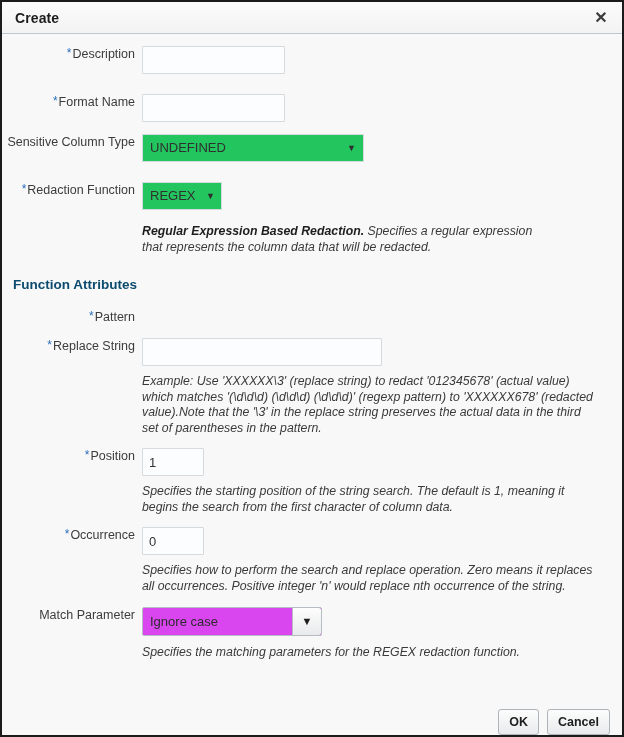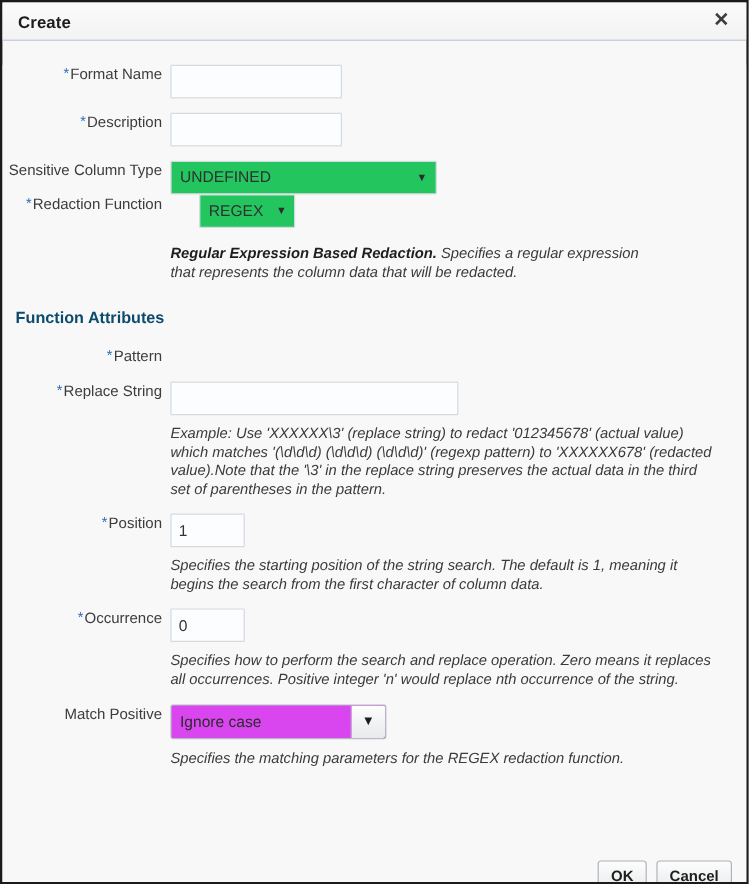--- a/index.html
+++ b/index.html
@@ -227,49 +227,49 @@
 
 <div class="dialog">
 
   <div class="titlebar">
     <div class="title">Create</div>
     <div class="close-btn">✕</div>
   </div>
 
   <div class="body">
 
+    <div class="form-row" style="margin-top:12px;">
+      <div class="label-col">
+        <span class="req">*</span><span>Description</span>
+      </div>
+      <div class="field-col">
+        <input class="txt w-sm" type="text" value="" style="">
+      </div>
+    </div>
+
     <div class="form-row" style="margin-top:20px;">
       <div class="label-col">
         <span class="req">*</span><span>Format Name</span>
-      </div>
-      <div class="field-col">
-        <input class="txt w-sm" type="text" value="" style="">
-      </div>
-    </div>
-
-    <div class="form-row" style="margin-top:12px;">
-      <div class="label-col">
-        <span class="req">*</span><span>Description</span>
       </div>
       <div class="field-col">
         <input class="txt w-sm" type="text" value="" style="">
       </div>
     </div>
 
     <div class="form-row" style="margin-top:12px;">
       <div class="label-col">Sensitive Column Type</div>
       <div class="field-col">
         <div class="sel-flat sel-sct">
           <span class="val">UNDEFINED</span>
           <span class="caret">▼</span>
         </div>
       </div>
     </div>
 
-    <div class="form-row" style="margin-top:0;gap:24px;">
+    <div class="form-row" style="margin-top:20px;">
       <div class="label-col">
         <span class="req">*</span><span>Redaction Function</span>
       </div>
       <div class="field-col">
         <div class="sel-flat sel-rf">
           <span class="val">REGEX</span>
           <span class="caret">▼</span>
         </div>
       </div>
     </div>
@@ -315,21 +315,21 @@
       <div class="label-col">
         <span class="req">*</span><span>Occurrence</span>
       </div>
       <div class="field-col">
         <input class="txt w-num" type="text" value="0" style="">
         <div class="hint" style="margin-top:8px;max-width:452px;">Specifies how to perform the search and replace operation. Zero means it replaces all occurrences. Positive integer 'n' would replace nth occurrence of the string.</div>
       </div>
     </div>
 
     <div class="form-row" style="margin-top:13px;">
-      <div class="label-col">Match Positive</div>
+      <div class="label-col">Match Parameter</div>
       <div class="field-col">
         <div class="sel-btn">
           <span class="val">Ignore case</span>
           <span class="arrow-box">
             <span class="caret">▼</span>
           </span>
         </div>
         <div class="hint" style="margin-top:9px;max-width:452px;">Specifies the matching parameters for the REGEX redaction function.</div>
       </div>
     </div>

